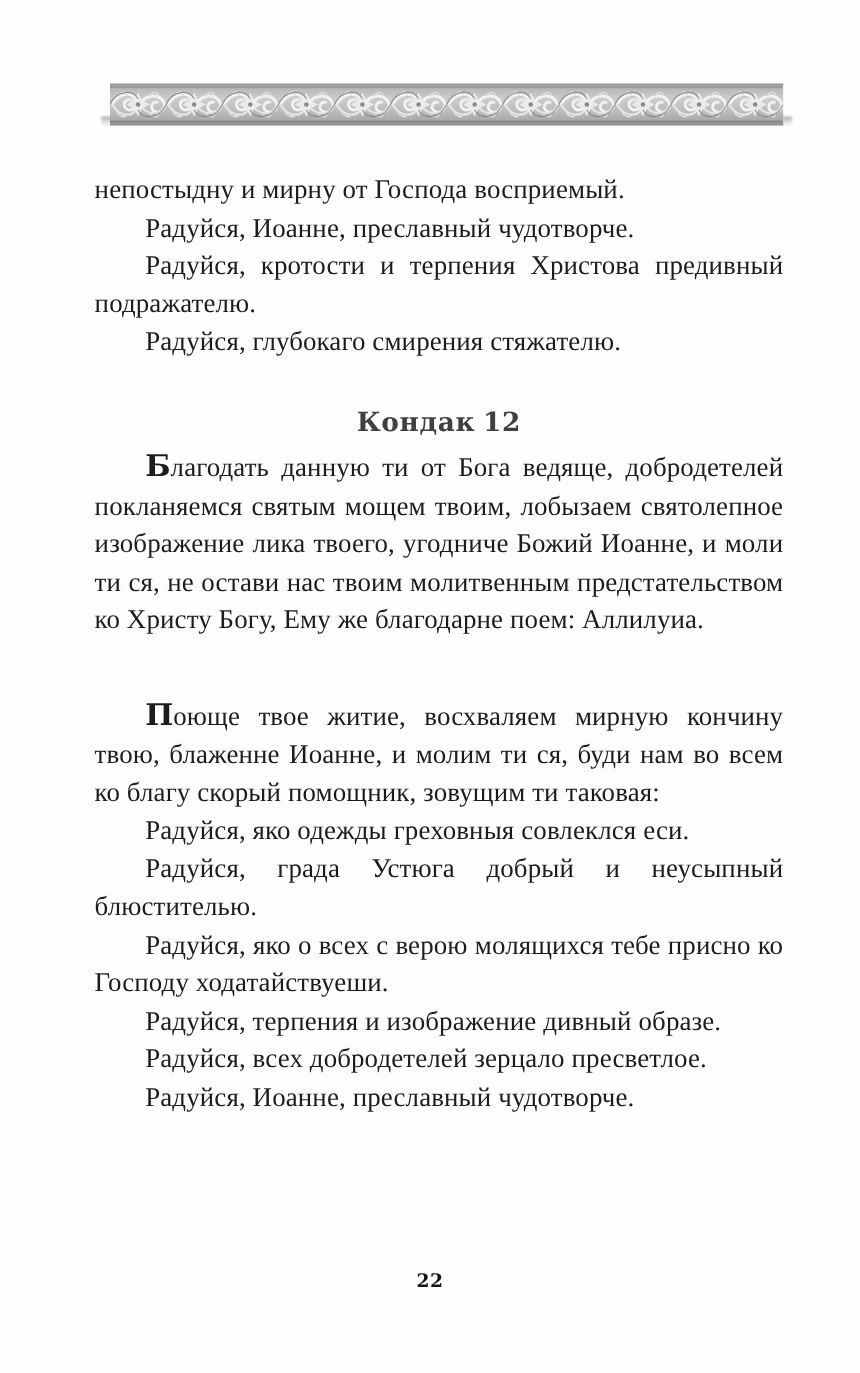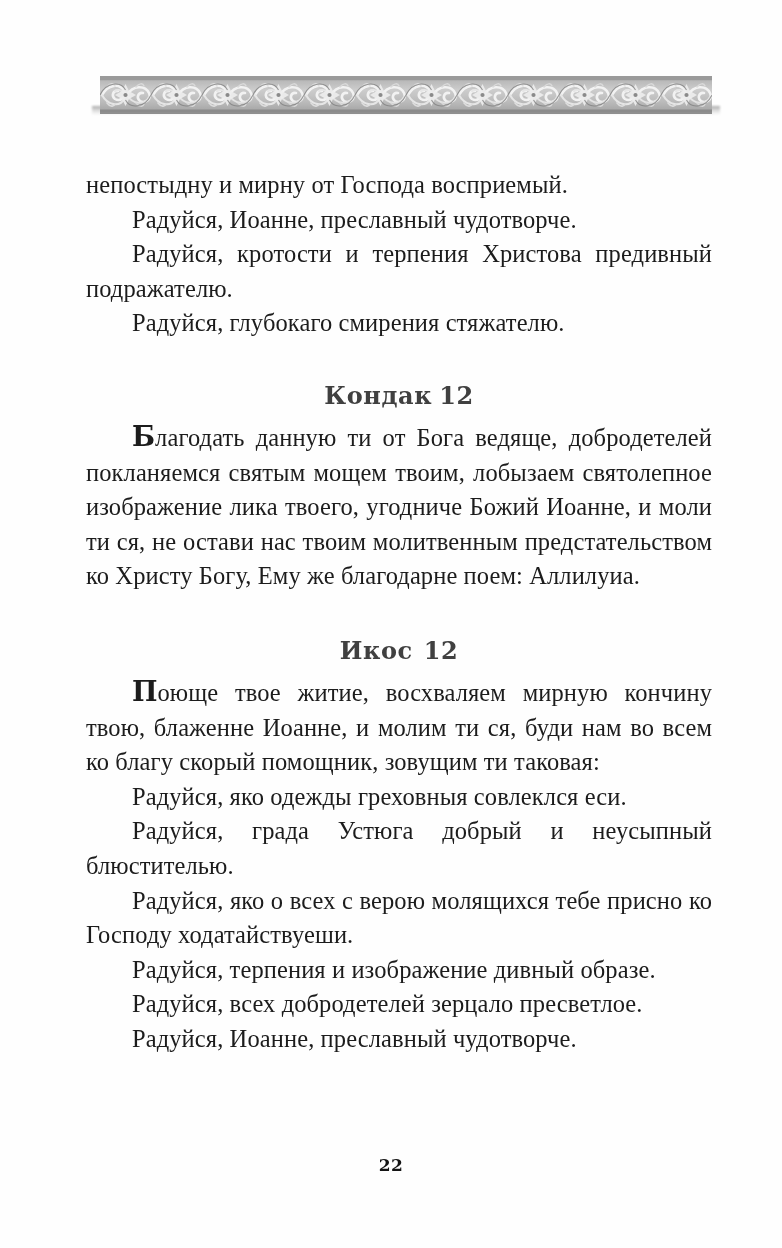--- a/index.html
+++ b/index.html
@@ -55,21 +55,21 @@
     border-top: 2px solid #9a9a9a;
     border-bottom: 2px solid #8f8f8f;
     overflow: hidden;
   }
   .ornament svg { display: block; }
 
   
   .content {
     position: absolute;
     left: 86px;
-    top: 168px;
+    top: 156px;
     width: 626px;
   }
 
   .para {
     margin: 0;
     font-size: 24.5px;
     line-height: 34.6px;
     text-align: justify;
     text-justify: inter-word;
     letter-spacing: 0.1px;
@@ -188,21 +188,20 @@
     <div class="sp-before-kondak"></div>
 
     <h2 class="heading kondak"><span>Кондак</span><span class="num">12</span></h2>
 
     <div class="sp-after-kondak"></div>
 
     <p class="para indent lastline-left"><span class="initial">Б</span><span>лагодать данную ти от Бога ведяще, добродетелей покланяемся святым мощем твоим, лобызаем святолепное изображение лика твоего, угодниче Божий Иоанне, и моли ти ся, не остави нас твоим молитвенным предстательством ко Христу Богу, Ему же благодарне поем: Аллилуиа.</span></p>
 
     <div class="sp-before-ikos"></div>
 
-    <h2 class="heading ikos"><span>Икос</span><span class="num">12</span></h2>
 
     <div class="sp-after-ikos"></div>
 
     <p class="para indent lastline-left"><span class="initial">П</span><span>оюще твое житие, восхваляем мирную кончину твою, блаженне Иоанне, и молим ти ся, буди нам во всем ко благу скорый помощник, зовущим ти таковая:</span></p>
 
     <p class="para indent lastline-left">Радуйся, яко одежды греховныя совлеклся еси.</p>
     <p class="para indent lastline-left">Радуйся, града Устюга добрый и неусыпный блюстителью.</p>
     <p class="para indent lastline-left">Радуйся, яко о всех с верою молящихся тебе присно ко Господу ходатайствуеши.</p>
     <p class="para indent lastline-left">Радуйся, терпения и изображение дивный образе.</p>
     <p class="para indent lastline-left">Радуйся, всех добродетелей зерцало пресветлое.</p>

